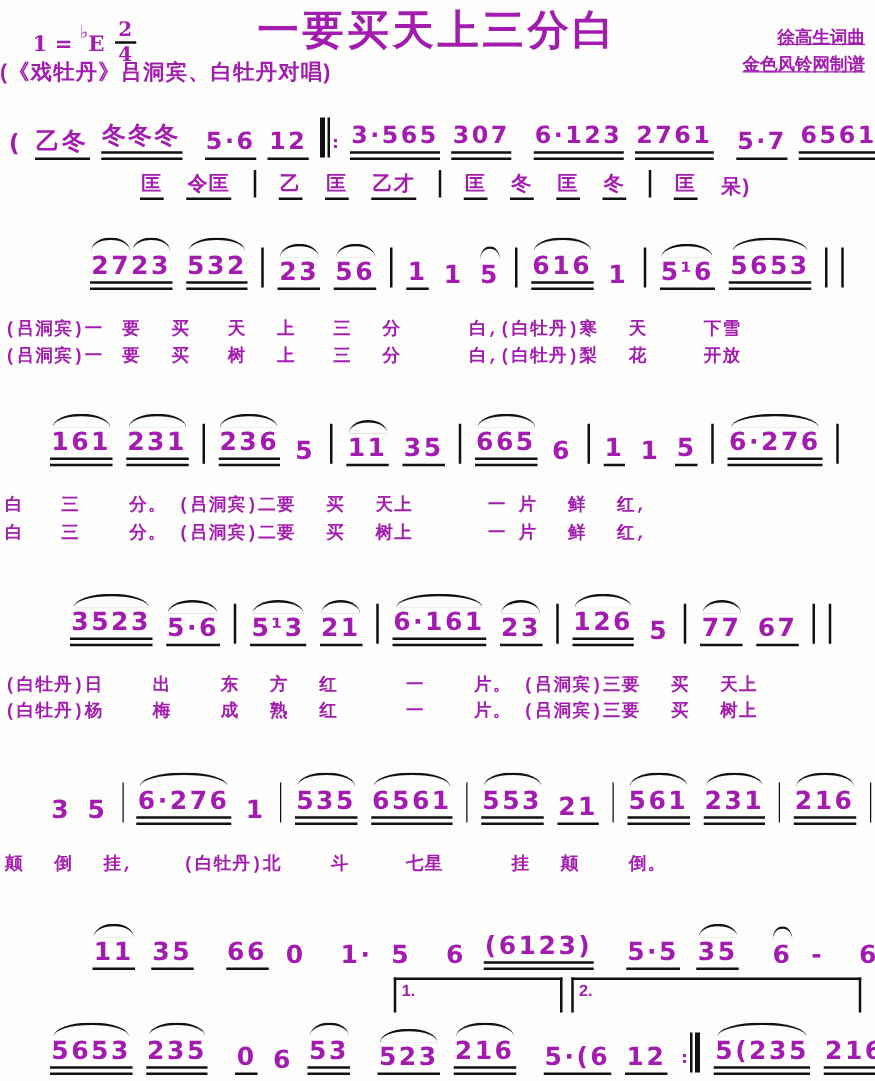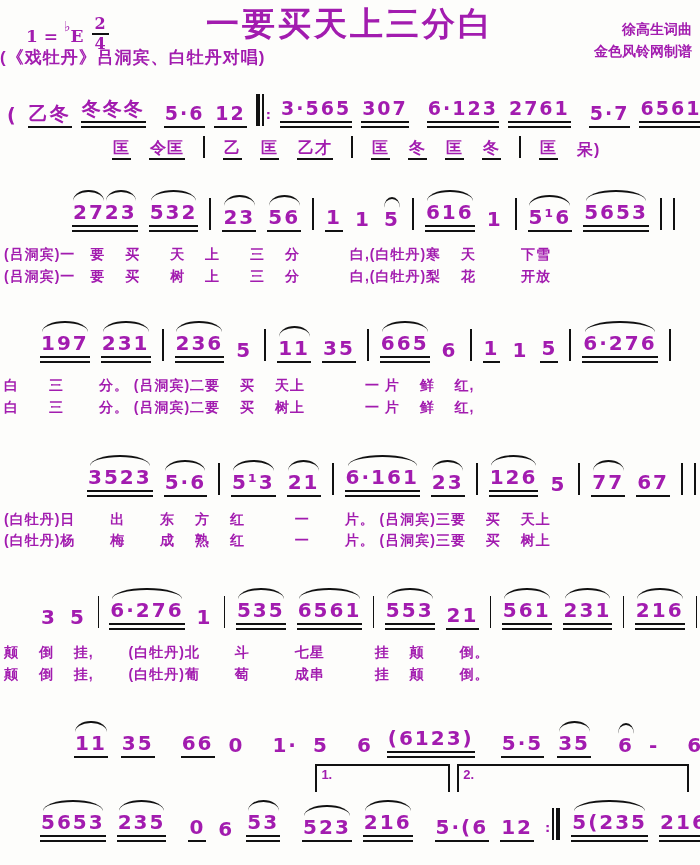--- a/index.html
+++ b/index.html
@@ -28,21 +28,21 @@
   .title{
     position:absolute;left:0;right:0;top:2px;
     text-align:center;font-size:33px;font-weight:bold;letter-spacing:3px;
   }
   .subtitle{
     position:absolute;left:0;right:0;top:46px;
     text-align:left;font-size:17px;font-weight:bold;letter-spacing:1px;
   }
   .credits{
     position:absolute;right:8px;top:18px;
-    text-align:right;font-size:14px;line-height:1.6;font-weight:bold;
+    text-align:right;font-size:14px;line-height:1.6;font-weight:bold;text-decoration:underline;
   }
   
   .score{padding:0 4px;}
   .system{position:relative;}
   .notes{
     display:flex;align-items:flex-end;column-gap:11px;
     height:46px;
     font-weight:bold;font-size:20px;
     font-family:"DejaVu Sans","Liberation Sans",sans-serif;
   }
@@ -73,25 +73,25 @@
   }
   .perc .token{letter-spacing:1px;padding-bottom:2px;}
   .perc .barline{height:22px;}
   
   .lyric{font-size:14px;line-height:1.55;white-space:pre;font-weight:bold;letter-spacing:1px;}
   
   .sys-1{margin-top:4px;}
   .sys-1 .notes{column-gap:9px;margin-left:2px;font-size:19px;}
   .sys-2{margin-top:26px;}  .sys-2 .notes{margin-left:68px;}
   .sys-3{margin-top:30px;}  .sys-3 .notes{margin-left:36px;}
-  .sys-4{margin-top:32px;}  .sys-4 .notes{margin-left:52px;justify-content:flex-end;}
+  .sys-4{margin-top:32px;}  .sys-4 .notes{margin-left:52px;}
   .sys-5{margin-top:32px;}  .sys-5 .notes{margin-left:36px;}
   .sys-6{margin-top:26px;}  .sys-6 .notes{margin-left:70px;column-gap:13px;}
   .sys-7{margin-top:2px;padding-top:36px;} .sys-7 .notes{margin-left:36px;column-gap:11px;}
-  .lyrics-block{margin-top:12px;}
+  .lyrics-block{margin-top:22px;font-family:Liberation Mono, monospace;}
   
   .volta{
     position:absolute;top:4px;height:28px;
     border:2px solid #111;border-bottom:none;
     font-size:13px;font-weight:bold;box-sizing:border-box;
     padding:1px 0 0 4px;
   }
   .volta-1{left:45%;width:19.5%;}
   .volta-2{left:65.5%;width:33.5%;}
 </style>
@@ -177,21 +177,21 @@
           <div class="barline"></div>
           <div class="barline"></div>
         </div>
         <div class="lyrics-block">
           <div class="lyric">(吕洞宾)一　要　 买　　天　 上　　三　 分　　　 白,(白牡丹)寒　 天　　　下雪</div>
           <div class="lyric">(吕洞宾)一　要　 买　　树　 上　　三　 分　　　 白,(白牡丹)梨　 花　　　开放</div>
         </div>
       </div>
       <div class="system sys-3">
         <div class="notes">
-          <span class="token b2 a1">197</span>
+          <span class="token b2 a1">161</span>
           <span class="token b2 a1">231</span>
           <div class="barline"></div>
           <span class="token b2 a1">236</span>
           <span class="token">5</span>
           <div class="barline"></div>
           <span class="token b1 a1">11</span>
           <span class="token b1">35</span>
           <div class="barline"></div>
           <span class="token b2 a1">665</span>
           <span class="token">6</span>
@@ -247,21 +247,20 @@
           <span class="token b1">21</span>
           <div class="barline"></div>
           <span class="token b2 a1">561</span>
           <span class="token b2 a1">231</span>
           <div class="barline"></div>
           <span class="token b2 a1">216</span>
           <div class="barline"></div>
         </div>
         <div class="lyrics-block">
           <div class="lyric">颠　 倒　 挂,　　 (白牡丹)北　　 斗　　　七星　　　 挂　 颠　　 倒。</div>
-          <div class="lyric">颠　 倒　 挂,　　 (白牡丹)葡　　 萄　　　成串　　　 挂　 颠　　 倒。</div>
         </div>
       </div>
       <div class="system sys-6">
         <div class="notes">
           <span class="token b1 a1">11</span>
           <span class="token b1">35</span>
           <div class="barline"></div>
           <span class="token b1">66</span>
           <span class="token">0</span>
           <div class="barline"></div>

